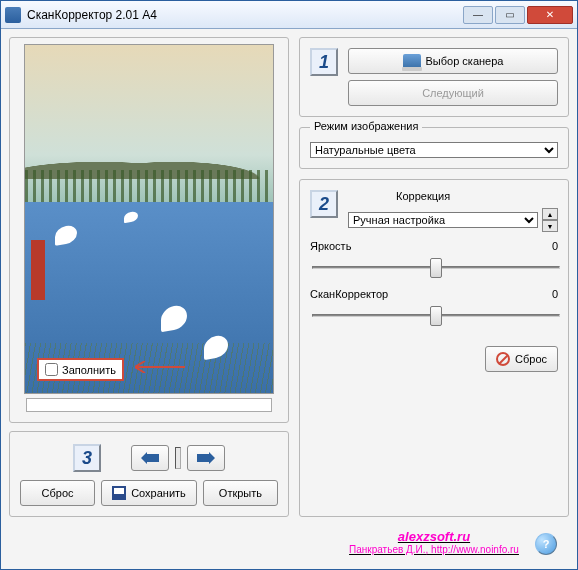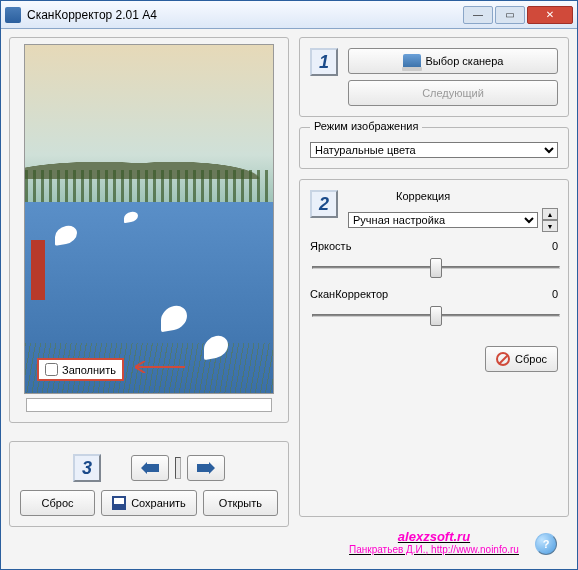--- a/index.html
+++ b/index.html
@@ -45,21 +45,21 @@
     font-size: 10px; color: #333;
   }
   .titlebtn.close { background: #d04a3a; color: #fff; border-color: #a03028; width: 46px; }
   .content {
     flex: 1;
     padding: 8px;
     display: flex;
     gap: 10px;
     background: #f4f4f4;
   }
-  .left-col { width: 280px; display: flex; flex-direction: column; gap: 18px; }
+  .left-col { width: 280px; display: flex; flex-direction: column; gap: 8px; }
   .right-col { flex: 1; display: flex; flex-direction: column; gap: 10px; }
   .groupbox {
     border: 1px solid #b8b8b8;
     border-radius: 3px;
     padding: 10px;
     background: #f4f4f4;
     position: relative;
   }
   .groupbox.titled { padding-top: 14px; }
   .groupbox .legend {

